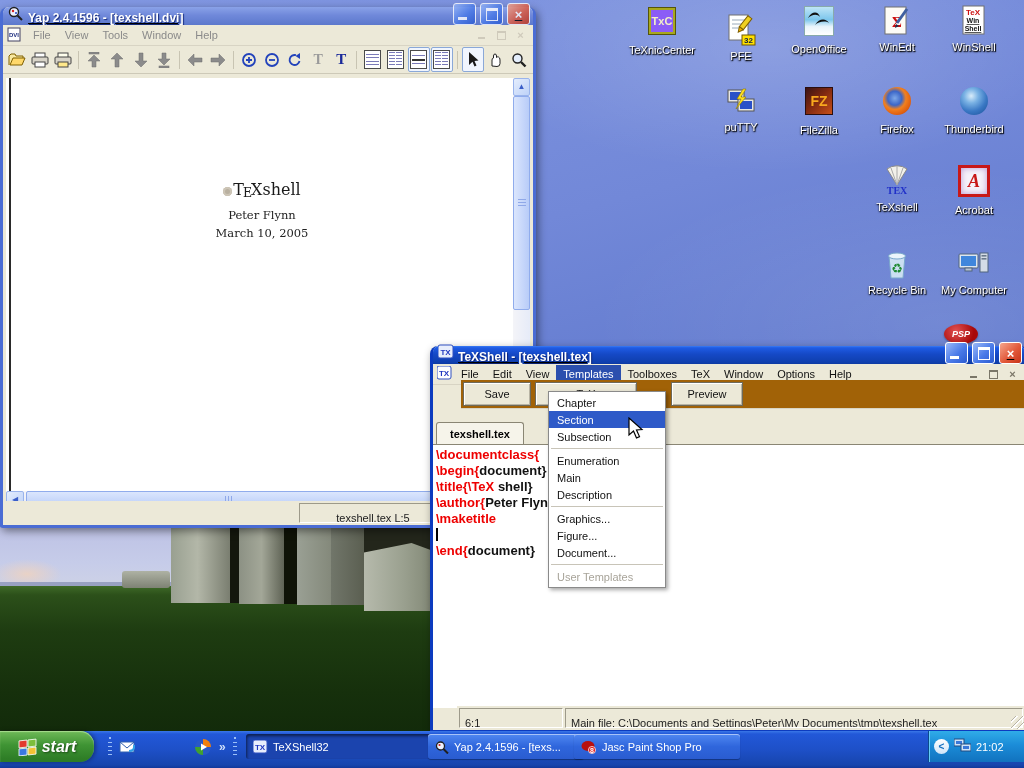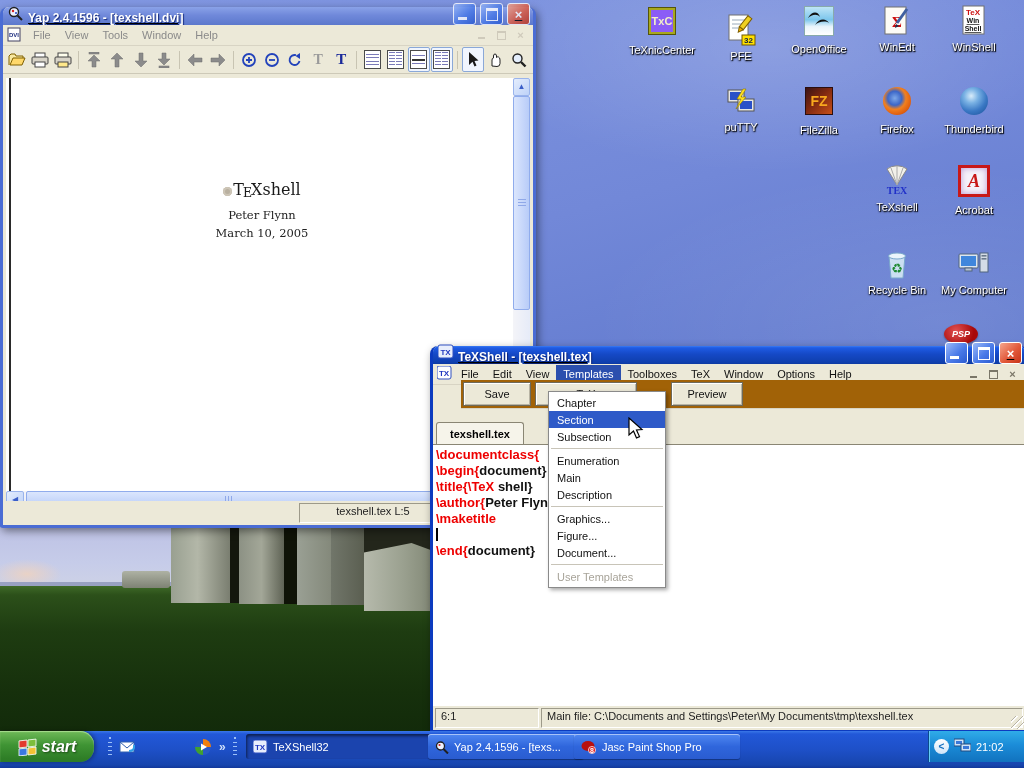--- a/index.html
+++ b/index.html
@@ -77,21 +77,21 @@
     border-bottom:1px solid #d8d4c4;font-size:11px;}
   .menubar .mitem{padding:3px 7px;}
   .mdi-ctrls{margin-left:auto;display:flex;gap:2px;}
   .mdibtn{width:17px;height:14px;display:flex;align-items:center;justify-content:center;position:relative;}
   .mdibtn .g2-min{width:7px;height:2px;background:#7a7668;position:absolute;left:4px;bottom:3px;}
   .mdibtn .g2-res{width:7px;height:6px;border:1px solid #7a7668;border-top:2px solid #7a7668;background:#ece9d8;}
   .mdibtn .g2-x{color:#7a7668;font:bold 11px "Liberation Sans",sans-serif;}
   .ghost .g2-min{background:#cfcabb;} .ghost .g2-res{border-color:#cfcabb;} .ghost .g2-x{color:#cfcabb;}
   .statusbar{position:absolute;left:0;right:0;bottom:0;background:#ece9d8;display:flex;gap:2px;
     padding:2px;font-size:11px;color:#222;}
-  .spanel{border:1px solid;border-color:#9d9a8a #fff #fff #9d9a8a;padding:1px 5px;white-space:nowrap;overflow:hidden;}
+  .spanel{border:1px solid;border-color:#9d9a8a #fff #fff #9d9a8a;padding:8px 5px;white-space:nowrap;overflow:hidden;}
 
   
   #yap{left:0;top:7px;width:530px;height:518px;background:#ece9d8;border:3px solid #4a6cd4;border-top:0;}
   #yap .titlebar{margin:-0px -0px 0;}
   .yap-menubar .mitem{color:#8a8a8a;}
   .yap-toolbar{height:27px;background:#ece9d8;border-bottom:1px solid #cdc9b8;display:flex;align-items:center;
     padding:0 3px;gap:1px;}
   .tbtn{width:23px;height:23px;display:flex;align-items:center;justify-content:center;border:1px solid transparent;border-radius:2px;}
   .tbtn.pressed{border:1px solid #8aa8d8;background:#f0f5fe;}
   .tsep{width:1px;height:18px;background:#c8c4b2;margin:0 3px;}
@@ -148,21 +148,21 @@
   #tsh-tabrow{position:absolute;left:0;right:0;top:71px;height:27px;background:#ece9d8;border-bottom:1px solid #8a8674;}
   #tsh-tab{position:absolute;left:3px;bottom:0;width:86px;height:21px;background:#f6f4ea;
     border:1px solid #8a8674;border-bottom:0;border-radius:3px 3px 0 0;
     display:flex;align-items:center;justify-content:center;font-size:11px;font-weight:bold;}
   #tsh-editor{position:absolute;left:0;right:0;top:99px;bottom:22px;background:#fff;overflow:hidden;
     font:bold 13px "Liberation Sans",sans-serif;padding:2px 0 0 3px;}
   .ed-line{height:16px;white-space:pre;}
   .tex-cmd{color:#ee0000;}
   .tex-txt{color:#111;}
   .caret{display:inline-block;width:2px;height:13px;background:#000;vertical-align:-2px;}
-  #tsh-status{height:20px;}
+  #tsh-status{height:20px;margin-left:24px;}
   #tsh-status .sp1{width:92px;}
   #tsh-status .sp2{flex:1;}
   .grip{position:absolute;right:1px;bottom:1px;width:13px;height:13px;
     background:repeating-linear-gradient(135deg,transparent 0 3px,#b8b4a4 3px 4px,#fff 4px 5px);}
   
   #tpl-menu{position:absolute;left:115px;top:45px;width:116px;background:#fff;border:1px solid #8a8a8a;
     box-shadow:2px 2px 4px rgba(0,0,0,.35);padding:2px 0;font-size:11px;z-index:30;}
   .mi{height:17px;display:flex;align-items:center;padding:0 8px 0 8px;color:#111;white-space:nowrap;}
   .mi.sel{background:#2e5ac8;color:#fff;}
   .mi.dis{color:#a8a49a;}

